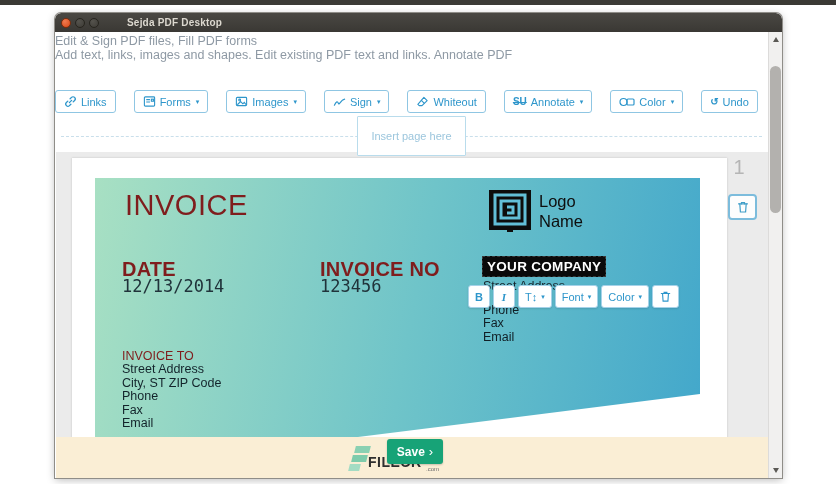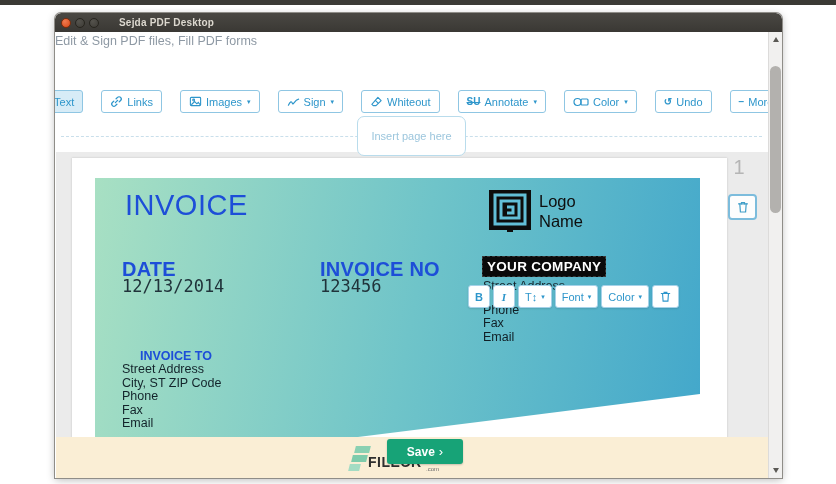--- a/index.html
+++ b/index.html
@@ -11,21 +11,21 @@
     background:#fff; border-radius:6px 6px 0 0; overflow:hidden;
     box-shadow:0 0 0 1px #8f8d88, 0 2px 8px rgba(0,0,0,.28); }
 
   
   .titlebar { position:absolute; left:0; top:0; right:0; height:19px;
     background:linear-gradient(#4a4843,#3a3834); border-radius:6px 6px 0 0;
     display:flex; align-items:center; padding-left:6px; }
   .wbtn { width:10px; height:10px; border-radius:50%; margin-right:4px;
     background:radial-gradient(circle at 35% 30%, #55534d, #3d3b36); border:1px solid #27251f; }
   .wbtn.close { background:radial-gradient(circle at 35% 30%, #f07b50, #d84817); border:1px solid #7e2c0c; }
-  .wtitle { color:#dcd8cf; font-size:10px; font-weight:bold; margin-left:16px; letter-spacing:.2px; }
+  .wtitle { color:#dcd8cf; font-size:10px; font-weight:bold; margin-left:24px; letter-spacing:.2px; }
 
   
   .hdr { position:absolute; left:0; right:14px; text-align:left; color:#8e99a4; font-size:12.5px; }
   .hdr1 { top:21px; }
   .hdr2 { top:35px; }
 
   
   .toolbar { position:absolute; top:77px; left:0; right:14px; height:23px;
     display:flex; justify-content:center;gap:19px; }
   .tb-btn { display:flex; align-items:center; gap:4px; height:23px; padding:0 8px;
@@ -36,52 +36,52 @@
   .tb-ico-text { font-size:10px; font-weight:bold; letter-spacing:0; }
   .strike { text-decoration:line-through; }
   .caret { font-size:7px; margin-left:1px; }
 
   
   .insert-row { position:absolute; top:110px; left:0; right:14px; height:26px;
     display:flex; align-items:center; justify-content:center; }
   .insert-row::before { content:""; position:absolute; left:6px; right:6px; top:50%;
     border-top:1px dashed #c9dfeb; }
   .insert-btn { position:relative; z-index:1; background:#fff; border:1px solid #b9dcec;
-    color:#9cc6dd; font-size:11px; padding:13px 13px; border-radius:7px; cursor:pointer;
+    color:#9cc6dd; font-size:11px; padding:13px 13px; border-radius:1px; cursor:pointer;
     font-family:"Liberation Sans", sans-serif; }
 
   
   .workspace { position:absolute; top:139px; left:1px; right:14px; bottom:0; background:#ebebeb; }
   .page { position:absolute; left:17px; top:145px; width:655px; height:319px; background:#ffffff;
     box-shadow:0 0 2px rgba(0,0,0,.18); }
   .page-number { position:absolute; left:674px; top:143px; width:20px; text-align:center;
     color:#b5b5b5; font-size:20px; }
   .page-delete { position:absolute; left:673px; top:181px; width:29px; height:26px;
     background:#fdfdfd; border:2px solid #7cbcdc; border-radius:4px; color:#3e9dc8;
     display:flex; align-items:center; justify-content:center; cursor:pointer; }
 
   
   .gradient { position:absolute; left:40px; top:165px; width:605px; height:292px;
     background:linear-gradient(100deg, #a8e0c3 0%, #6fc4c9 52%, #42a7cb 100%);
     clip-path:polygon(0 0, 100% 0, 100% 74%, 0 100%); z-index:1; }
-  .inv { position:absolute; z-index:2; color:#1d4ed8; }
+  .inv { position:absolute; z-index:2; color:#7f1d1d; }
   .inv-title { left:70px; top:176px; font-size:29px; letter-spacing:.5px; }
   .logo-icon { left:434px; top:177px; z-index:2; position:absolute; }
   .logo-text { left:484px; top:178px; font-size:16.5px; line-height:20px; color:#0e0e0e; }
   .lbl { font-weight:bold; font-size:20px; letter-spacing:.2px; }
   .mono { font-family:"DejaVu Sans Mono", monospace; font-size:17px; color:#20333a; }
   .date-lbl { left:67px; top:245px; }
   .date-val { left:67px; top:263px; }
   .num-lbl { left:265px; top:245px; }
   .num-val { left:265px; top:263px; }
   .company-name { left:427px; top:243px; background:#0a0a0a; color:#fff; font-weight:bold;
     font-size:13.5px; padding:2px 4px; border:1px dashed #3a3a3a; letter-spacing:.3px; }
   .company-street { left:428px; top:266px; font-size:12.5px; color:#16262e; }
   .company-rest { left:428px; top:291px; font-size:12.5px; line-height:13.4px; color:#111f26; }
-  .billto-lbl { left:67px; top:336px; font-weight:bold; font-size:12.5px;margin-left:18px; }
+  .billto-lbl { left:67px; top:336px; font-weight:normal; font-size:12.5px; }
   .billto-lines { left:67px; top:350px; font-size:12.5px; line-height:13.5px; color:#13242b; }
 
   
   .fmt { position:absolute; left:413px; top:272px; z-index:3; display:flex; gap:3px; }
   .fmt-btn { height:23px; min-width:22px; background:#fff; border:1px solid #a5d2e9;
     border-radius:3px; color:#2e96cb; font-size:11px; display:flex; align-items:center;
     justify-content:center; gap:3px; padding:0 6px; cursor:pointer;
     box-shadow:0 1px 2px rgba(0,0,0,.12); font-family:"Liberation Sans", sans-serif; }
   .fmt-b { font-weight:bold; }
   .fmt-i { font-style:italic; font-family:"Liberation Serif", serif; font-weight:bold; }
@@ -90,21 +90,21 @@
   .banner { position:absolute; left:1px; top:424px; width:712px; height:41px;
     background:#faeed5; z-index:4; }
   .flag { position:absolute; left:292px; top:7px; width:24px; height:30px; }
   .flag span { position:absolute; width:15px; height:7px; background:#8ad0b2; transform:skewX(-14deg); }
   .flag .f1 { left:7px; top:2px; }
   .flag .f2 { left:4px; top:11px; background:#7ecbab; }
   .flag .f3 { left:1px; top:20px; background:#a4dcc3; width:11px; }
   .brand { position:absolute; left:312px; top:17px; font-size:14px; font-weight:bold;
     color:#2f2f2f; letter-spacing:.5px; }
   .brand-suffix { position:absolute; left:370px; top:29px; font-size:6px; color:#6b6b6b; }
-  .save-btn { position:absolute; left:331px; top:2px; width:76px; height:25px;
+  .save-btn { position:absolute; left:331px; top:2px; width:56px; height:25px;
     background:#17a377; border:none; border-radius:3px; color:#fff; font-weight:bold;
     font-size:12px; cursor:pointer; box-shadow:0 1px 2px rgba(0,0,0,.2);
     display:flex; align-items:center; justify-content:center; gap:4px;
     font-family:"Liberation Sans", sans-serif; }
   .save-btn .chev { font-size:13px; font-weight:normal; }
 
   
   .scrollbar { position:absolute; top:19px; right:0; width:14px; bottom:0;
     background:#f1f0ef; border-left:1px solid #dcdbda; z-index:6; }
   .sb-thumb { position:absolute; left:1px; top:34px; width:11px; height:147px;
@@ -123,35 +123,47 @@
   <div class="app-window">
 
     <div class="titlebar">
       <span class="wbtn close"></span>
       <span class="wbtn"></span>
       <span class="wbtn"></span>
       <span class="wtitle">Sejda PDF Desktop</span>
     </div>
 
     <div class="hdr hdr1">Edit &amp; Sign PDF files, Fill PDF forms</div>
+    <div class="hdr hdr2">Add text, links, images and shapes. Edit existing PDF text and links. Annotate PDF</div>
 
     <div class="toolbar">
       <button class="tb-btn active">
         <span class="tb-ico-text">ĪA</span>
         <span>Text</span>
       </button>
       <button class="tb-btn">
         <svg width="13" height="13" viewBox="0 0 14 14">
             <g fill="none" stroke="#2e96cb" stroke-width="1.4" stroke-linecap="round">
               <path d="M5.8 8.2 8.2 5.8"></path>
               <path d="M6.6 4.1 8.1 2.6a2.3 2.3 0 0 1 3.3 3.3L9.9 7.4"></path>
               <path d="M7.4 9.9 5.9 11.4a2.3 2.3 0 0 1-3.3-3.3l1.5-1.5"></path>
             </g>
           </svg>
         <span>Links</span>
+      </button>
+      <button class="tb-btn">
+        <svg width="13" height="13" viewBox="0 0 14 14">
+            <g fill="none" stroke="#2e96cb" stroke-width="1.2">
+              <rect x="1.5" y="2" width="11" height="10" rx="1"></rect>
+              <path d="M3.5 5h4M3.5 7.5h4"></path>
+              <rect x="9" y="4.5" width="2.2" height="2.2"></rect>
+            </g>
+          </svg>
+        <span>Forms</span>
+        <span class="caret">▾</span>
       </button>
       <button class="tb-btn">
         <svg width="13" height="13" viewBox="0 0 14 14">
             <g fill="none" stroke="#2e96cb" stroke-width="1.2">
               <rect x="1.5" y="2.5" width="11" height="9" rx="1"></rect>
               <circle cx="5" cy="5.5" r="1"></circle>
               <path d="M2.5 10.5 6 7l2.5 2.5L10 8l2 2.5"></path>
             </g>
           </svg>
         <span>Images</span>

